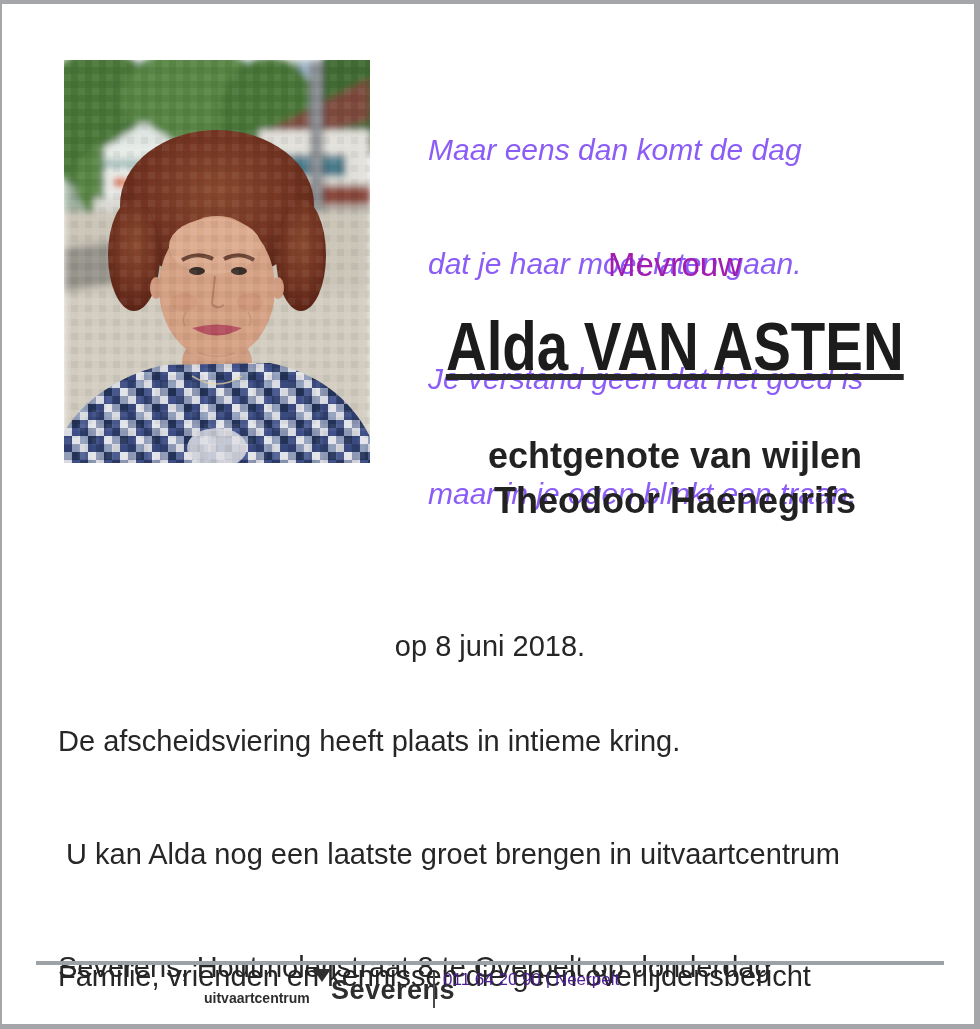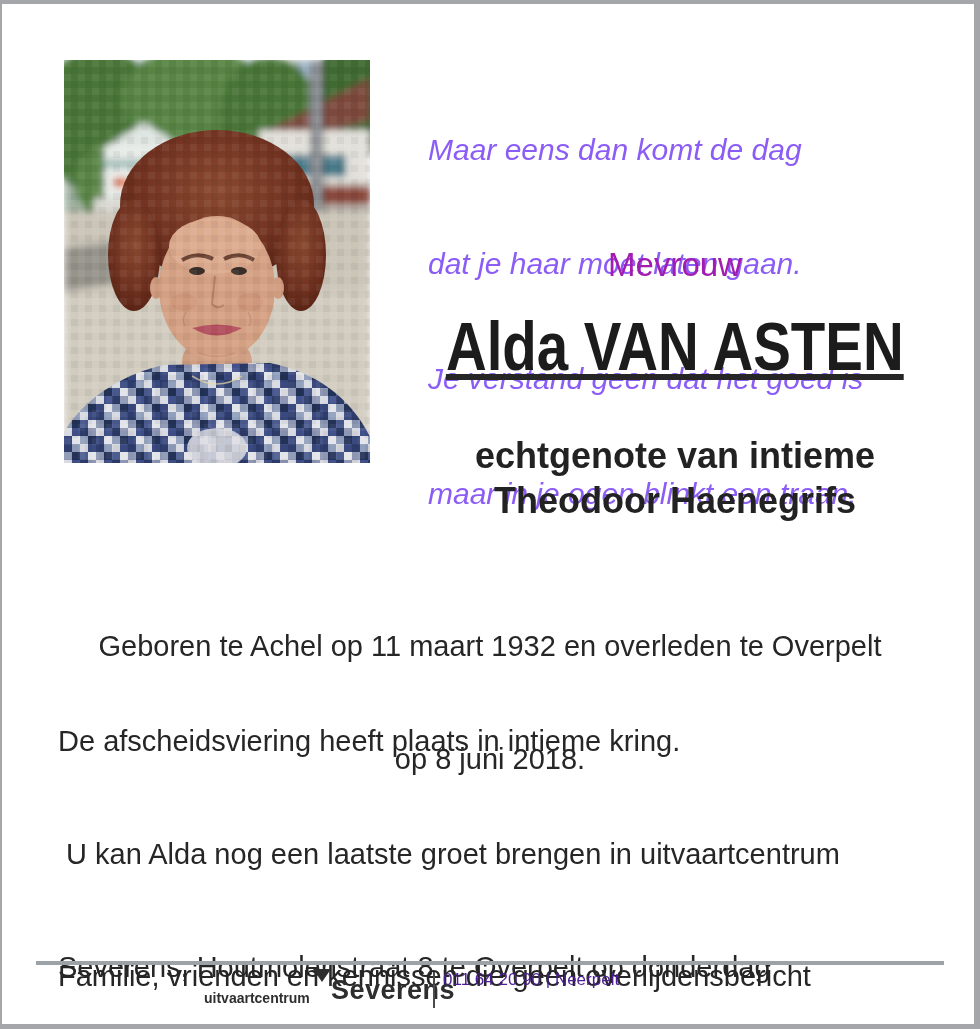--- a/index.html
+++ b/index.html
@@ -144,27 +144,26 @@
     <div>Maar eens dan komt de dag</div>
     <div>dat je haar moet laten gaan.</div>
     <div>Je verstand geen dat het goed is</div>
     <div>maar in je ogen blinkt een traan.</div>
   </div>
   <div class="salutation">Mevrouw</div>
   <div class="name-wrap">
     <span class="name">Alda VAN ASTEN</span>
   </div>
   <div class="relation">
-    <div>echtgenote van intieme</div>
+    <div>echtgenote van wijlen</div>
     <div>Theodoor Haenegrifs</div>
   </div>
 </div>
 
 <div class="dates">
-  <div>Geboren te Achel op 11 maart 1932 en overleden te Overpelt</div>
   <div>op 8 juni 2018.</div>
 </div>
 
 <div class="service">
   <div>De afscheidsviering heeft plaats in intieme kring.</div>
   <div> U kan Alda nog een laatste groet brengen in uitvaartcentrum</div>
   <div>Severens, Houtmolenstraat 8 te Overpelt op donderdag</div>
   
   
   

